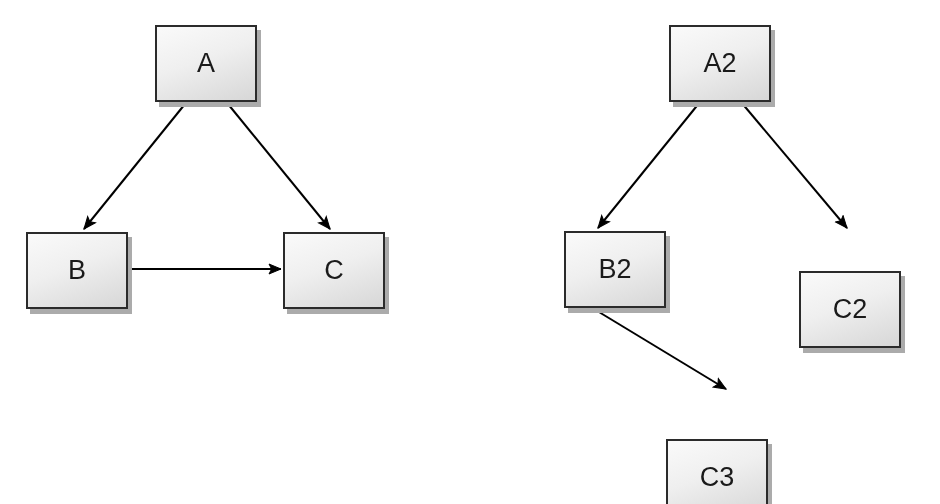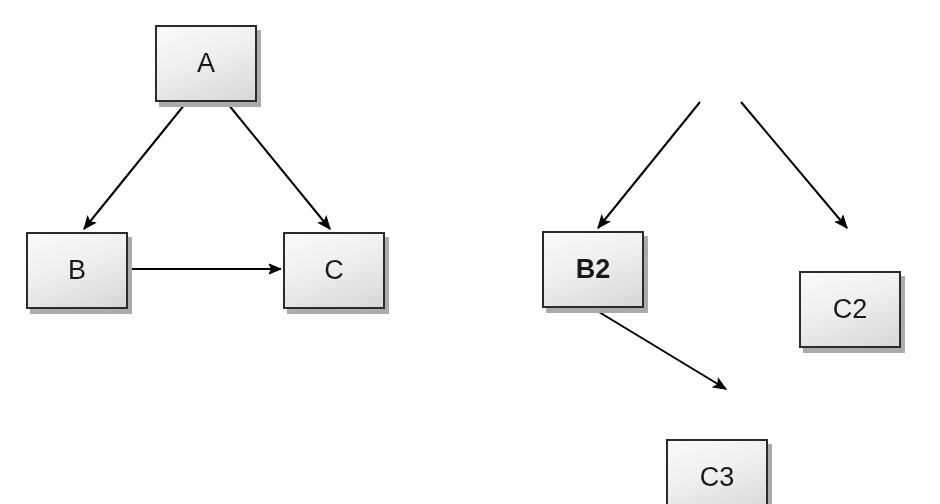--- a/index.html
+++ b/index.html
@@ -36,21 +36,21 @@
     font-size: 27px;
     color: #1a1a1a;
     user-select: none;
   }
   
   .node-A  { left: 155px; top: 25px; }
   .node-B  { left: 26px;  top: 232px; }
   .node-C  { left: 283px; top: 232px; }
   
   .node-A2 { left: 669px; top: 25px; }
-  .node-B2 { left: 542px; top: 231px; font-weight: bold; }
+  .node-B2 { left: 564px; top: 231px; }
   .node-C2 { left: 799px; top: 231px; margin-top: 40px; }
   .node-C3 { left: 666px; top: 391px; margin-top: 48px; }
 </style>
 </head>
 <body>
 
 <div class="canvas">
 
   <svg class="edges-layer" width="940" height="504" viewBox="0 0 940 504" xmlns="http://www.w3.org/2000/svg">
     <defs>
@@ -71,20 +71,23 @@
   <div class="node node-A">
     <span>A</span>
   </div>
   <div class="node node-B">
     <span>B</span>
   </div>
   <div class="node node-C">
     <span>C</span>
   </div>
 
+  <div class="node node-A2">
+    <span>A2</span>
+  </div>
   <div class="node node-B2">
     <span>B2</span>
   </div>
   <div class="node node-C2">
     <span>C2</span>
   </div>
   <div class="node node-C3">
     <span>C3</span>
   </div>
 

